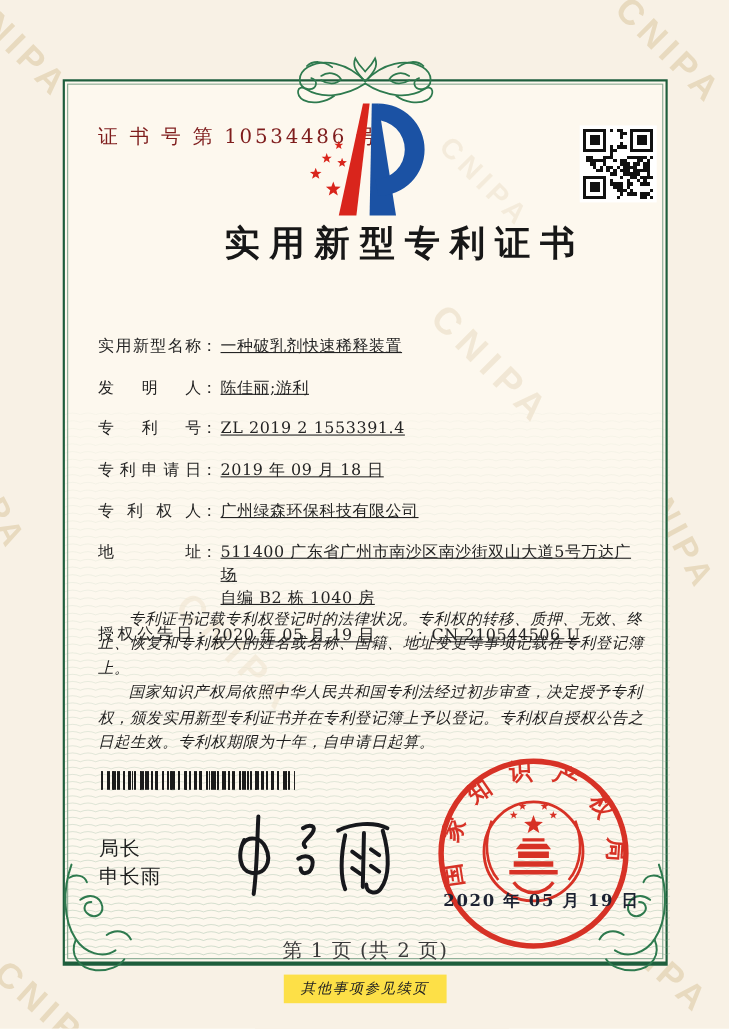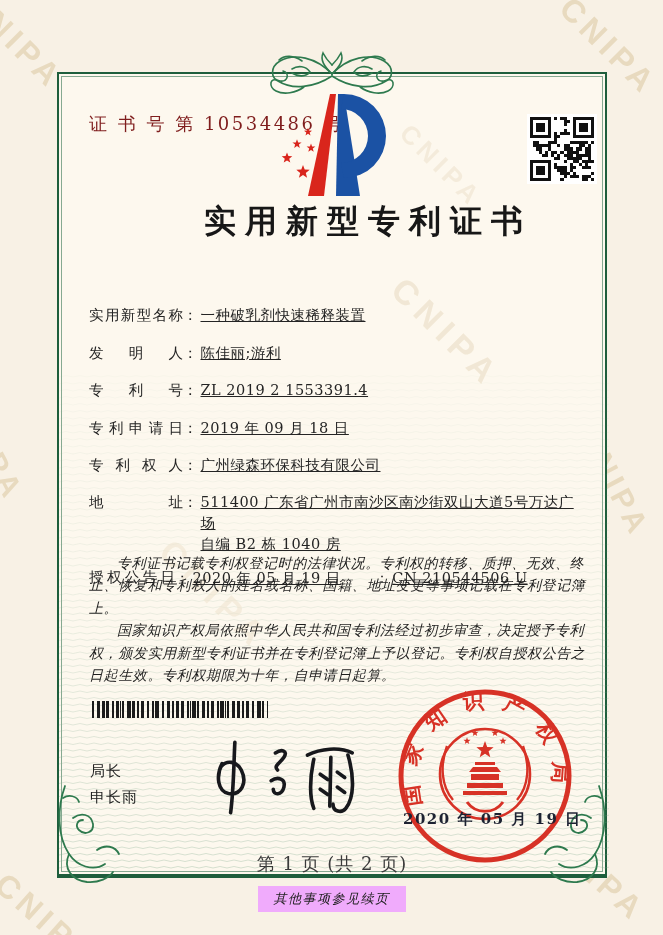--- a/index.html
+++ b/index.html
@@ -65,30 +65,30 @@
   .paras p{margin:0;text-indent:2em;}
   
   .barcode{
     position:absolute;left:33px;top:627px;width:176px;height:17px;z-index:4;
     background-image:
       repeating-linear-gradient(90deg,#1b1b1b 0 2px,transparent 2px 5px),
       repeating-linear-gradient(90deg,#1b1b1b 0 1px,transparent 1px 7px),
       repeating-linear-gradient(90deg,transparent 0 11px,#1b1b1b 11px 13px);
   }
   .signer{position:absolute;left:31px;top:684px;z-index:5;
-    font-family:"Liberation Sans","DejaVu Sans",sans-serif;font-size:15px;color:#222;}
+    font-family:"Liberation Sans","DejaVu Sans",sans-serif;font-size:18px;color:#222;}
   .signer div{line-height:26px;letter-spacing:1px;}
   .signature{position:absolute;left:146px;top:664px;z-index:5;}
   .seal{position:absolute;left:336px;top:612px;width:180px;height:180px;z-index:4;opacity:.95;}
   .seal-date{position:absolute;left:344px;top:736px;z-index:6;
     font-size:15px;font-weight:600;letter-spacing:1.5px;color:#1d2232;}
   .page-info{position:absolute;left:0;top:778px;width:100%;text-align:center;
     font-size:18px;letter-spacing:1px;color:#3a3a3a;z-index:4;}
   .note-strip{position:absolute;left:0;top:886px;width:100%;text-align:center;z-index:3;}
-  .note-strip span{display:inline-block;background:#f0abfc;padding:4px 16px;
+  .note-strip span{display:inline-block;background:#fde047;padding:4px 16px;
     font-size:13px;font-style:italic;letter-spacing:1.5px;color:#222;}
 </style>
 </head>
 <body>
 
 <div class="wm wm1">CNIPA</div>
 <div class="wm wm2">CNIPA</div>
 <div class="wm wm3">CNIPA</div>
 <div class="wm wm4">CNIPA</div>
 <div class="wm wm5">CNIPA</div>

